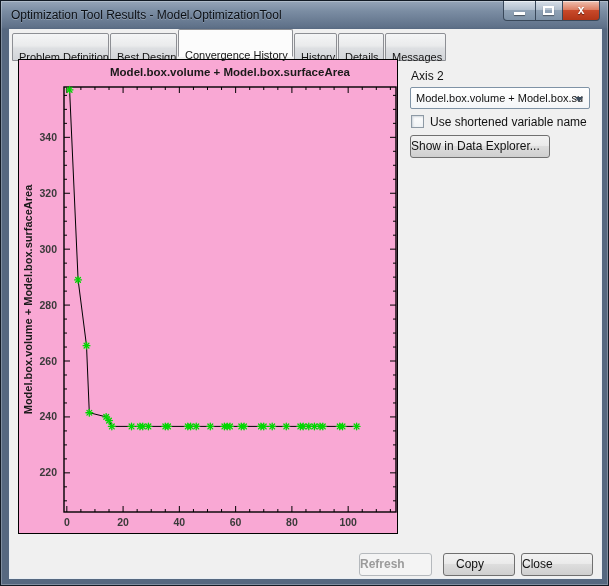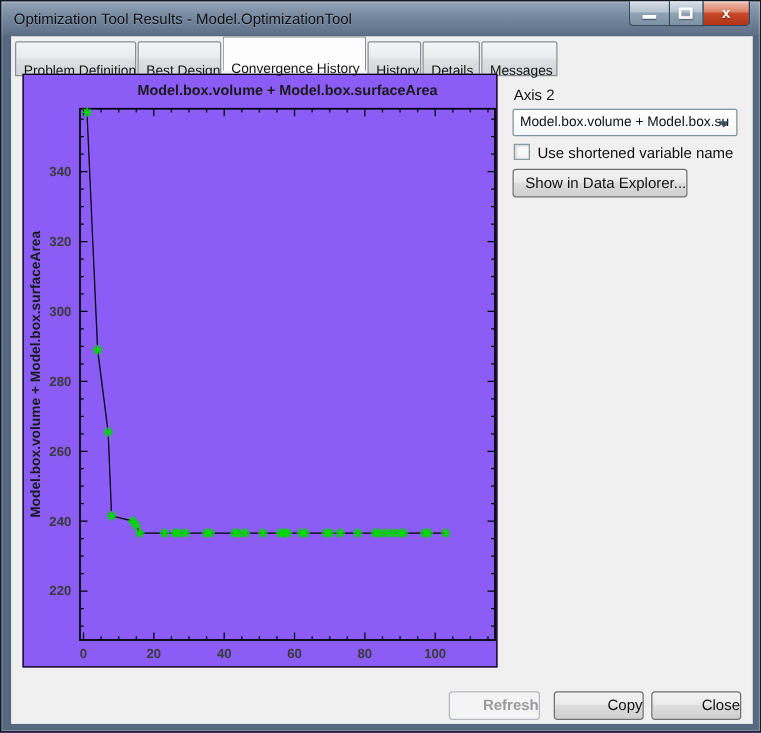--- a/index.html
+++ b/index.html
@@ -49,21 +49,21 @@
     text-align:center; line-height:21px; white-space:nowrap; padding:13px 6px;
   }
   .tab.active {
     top:0; height:27px; background:#fcfcfc; line-height:25px; z-index:5;
     border-bottom:1px solid #fcfcfc;
   }
 
   
   .chart-panel {
     position:absolute; left:8px; top:30px; width:380px; height:475px;
-    background:#8b5cf6; border:1px solid #000;
+    background:#f9a8d4; border:1px solid #000;
   }
   #chart-svg { display:block; }
 
   
   .axis-label { position:absolute; left:401px; top:40px; font-size:12px; color:#111; }
   .combo {
     position:absolute; left:400px; top:58px; width:180px; height:22px;
     background:linear-gradient(180deg,#ffffff 0%,#f4f6f8 100%);
     border:1px solid #7f93a6; border-radius:2px; font-size:11px; color:#101010;
     line-height:20px; padding:0 36px 0 5px; white-space:nowrap; overflow:hidden;
@@ -74,21 +74,21 @@
     border-top:5px solid #3d4d5e;
   }
   .checkbox-row { position:absolute; left:401px; top:86px; display:flex; align-items:flex-start; }
   .checkbox {
     width:13px; height:13px; background:linear-gradient(180deg,#fdfdfd,#f0f3f5);
     border:1px solid #8e9aa5; box-shadow:inset 1px 1px 2px rgba(120,140,160,.35);
   }
   .checkbox-label { font-size:12px; color:#111; margin-left:6px; white-space:nowrap; }
 
   .btn {
-    position:absolute; height:23px; font-size:12px; color:#111; text-align:right;
+    position:absolute; height:23px; font-size:12px; color:#111; text-align:left;
     background:linear-gradient(180deg,#f2f2f2 0%,#ebebeb 45%,#dddddd 50%,#cfcfcf 100%);
     border:1px solid #707070; border-radius:3px; line-height:21px;
   }
   .btn.explorer { left:400px; top:106px; width:140px; }
   .btn.disabled {
     color:#9b9b9b; border-color:#b5b9bd; background:#f4f4f4;
   }
   .btn.refresh { left:349px; top:524px; width:73px;font-weight:bold; }
   .btn.copy    { left:433px; top:524px; width:72px;padding-left:12px; }
   .btn.close-b { left:511px; top:524px; width:72px; }

